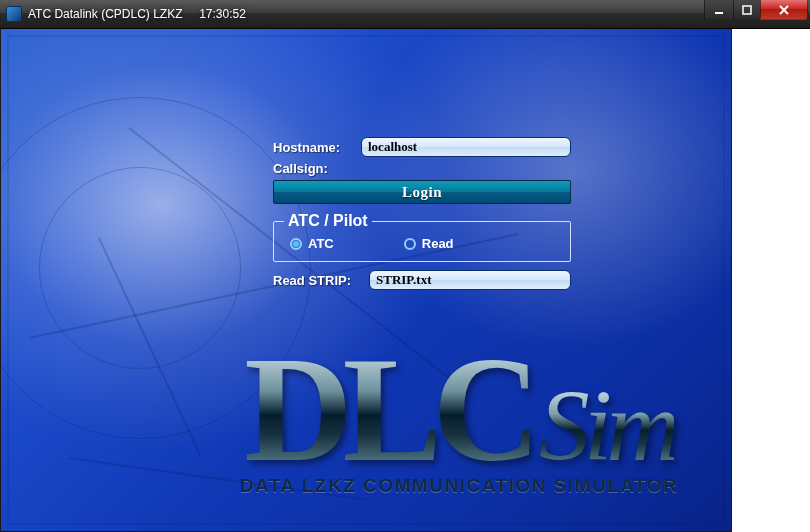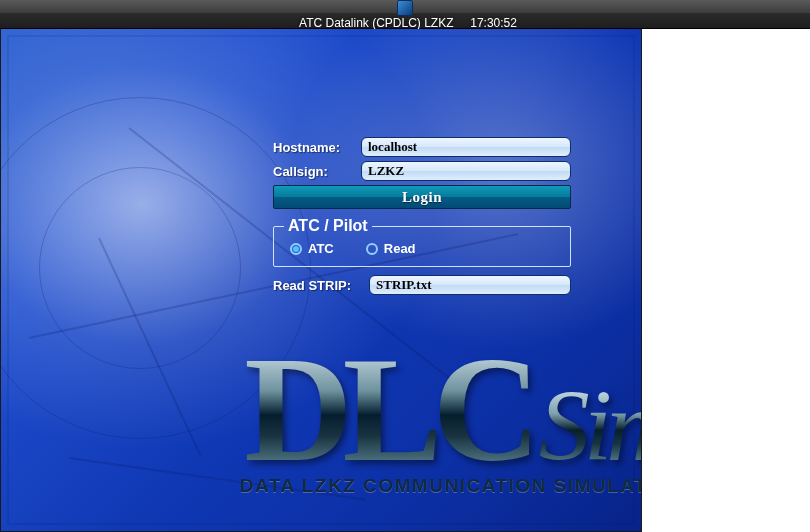--- a/index.html
+++ b/index.html
@@ -9,21 +9,20 @@
   .titlebar {
     height: 29px;
     background: linear-gradient(to bottom, #5a5a5a 0%, #3d3d3d 45%, #2c2c2c 46%, #1e1e1e 100%);
     border-bottom: 1px solid #000;
     display: flex;
     align-items: center;
     color: #fff;
     font-size: 12px;
     padding-left: 6px;
     user-select: none;
-    flex-direction: column;
   }
   .titlebar .app-icon {
     width: 16px; height: 16px;
     background: linear-gradient(135deg,#3b8dd9,#0a3d78);
     border: 1px solid #0a2f5c;
     border-radius: 2px;
     margin-right: 6px;
     flex: 0 0 auto;
   }
   .titlebar .title-text { flex: 0 0 auto; white-space: pre; text-shadow: 0 0 4px rgba(0,0,0,.7);}
@@ -39,21 +38,21 @@
   }
   .win-btn.min { background: linear-gradient(to bottom,#474747,#2a2a2a); border-bottom-left-radius: 3px;}
   .win-btn.max { background: linear-gradient(to bottom,#474747,#2a2a2a); width: 28px;}
   .win-btn.close { background: linear-gradient(to bottom,#e57373,#c82b1f 45%,#a81b10 46%,#c0392b); width: 48px; border-bottom-right-radius: 3px;}
   .win-btn svg { width: 10px; height: 10px; }
   .win-btn.close svg { width: 12px; height: 12px;}
 
   
   .client {
     position: relative;
-    width: 642px;
+    width: 732px;
     height: 503px;
     border: 1px solid #1a1a1a;
     border-top: none;
     background:
       radial-gradient(ellipse 420px 350px at 22% 35%, rgba(255,255,255,0.55) 0%, rgba(255,255,255,0.12) 40%, rgba(255,255,255,0) 70%),
       radial-gradient(ellipse 350px 300px at 78% 28%, rgba(255,255,255,0.30) 0%, rgba(255,255,255,0) 60%),
       linear-gradient(135deg, #2a5fd1 0%, #1f4fcf 25%, #1038b5 55%, #0b2ea2 80%, #082388 100%);
     overflow: hidden;
   }
 
@@ -95,21 +94,21 @@
     border:1px solid #022b4a; border-radius:2px;
     color:#fff; font:bold 15px "Segoe UI"; letter-spacing:.5px;
     cursor: pointer;
     text-shadow: 0 1px 1px rgba(0,0,0,.5);
   }
   fieldset.role {
     border:1px solid #cfe3ff; border-radius:2px;
     padding: 6px 10px 10px 10px; margin-bottom:8px;
   }
   fieldset.role legend { padding:0 4px; font-weight:bold; font-size:16px;}
-  .radio-row { display:flex; gap:32px; padding-left:6px;}
+  .radio-row { display:flex; gap:70px; padding-left:6px;}
   .radio { display:flex; align-items:center; gap:6px; cursor:pointer;}
   .radio .dot {
     width:12px; height:12px; border-radius:50%;
     border:2px solid #8fd0ff; display:flex; align-items:center; justify-content:center;
   }
   .radio .dot.inner::after{
     content:""; width:6px; height:6px; border-radius:50%; background:#4ec3ff;
   }
 
   
@@ -184,21 +183,20 @@
 
   <div class="form">
 
     <div class="row">
       <div class="lbl">Hostname:</div>
       <input class="field" value="localhost" style="">
     </div>
 
     <div class="row">
       <div class="lbl">Callsign:</div>
-      <input class="field" value="LZKZ" style="">
     </div>
 
     <div class="login-btn">Login</div>
 
     <fieldset class="role">
       <legend>ATC / Pilot</legend>
       <div class="radio-row">
         <label class="radio">
           <span class="dot inner"></span>
           <span>ATC</span>

